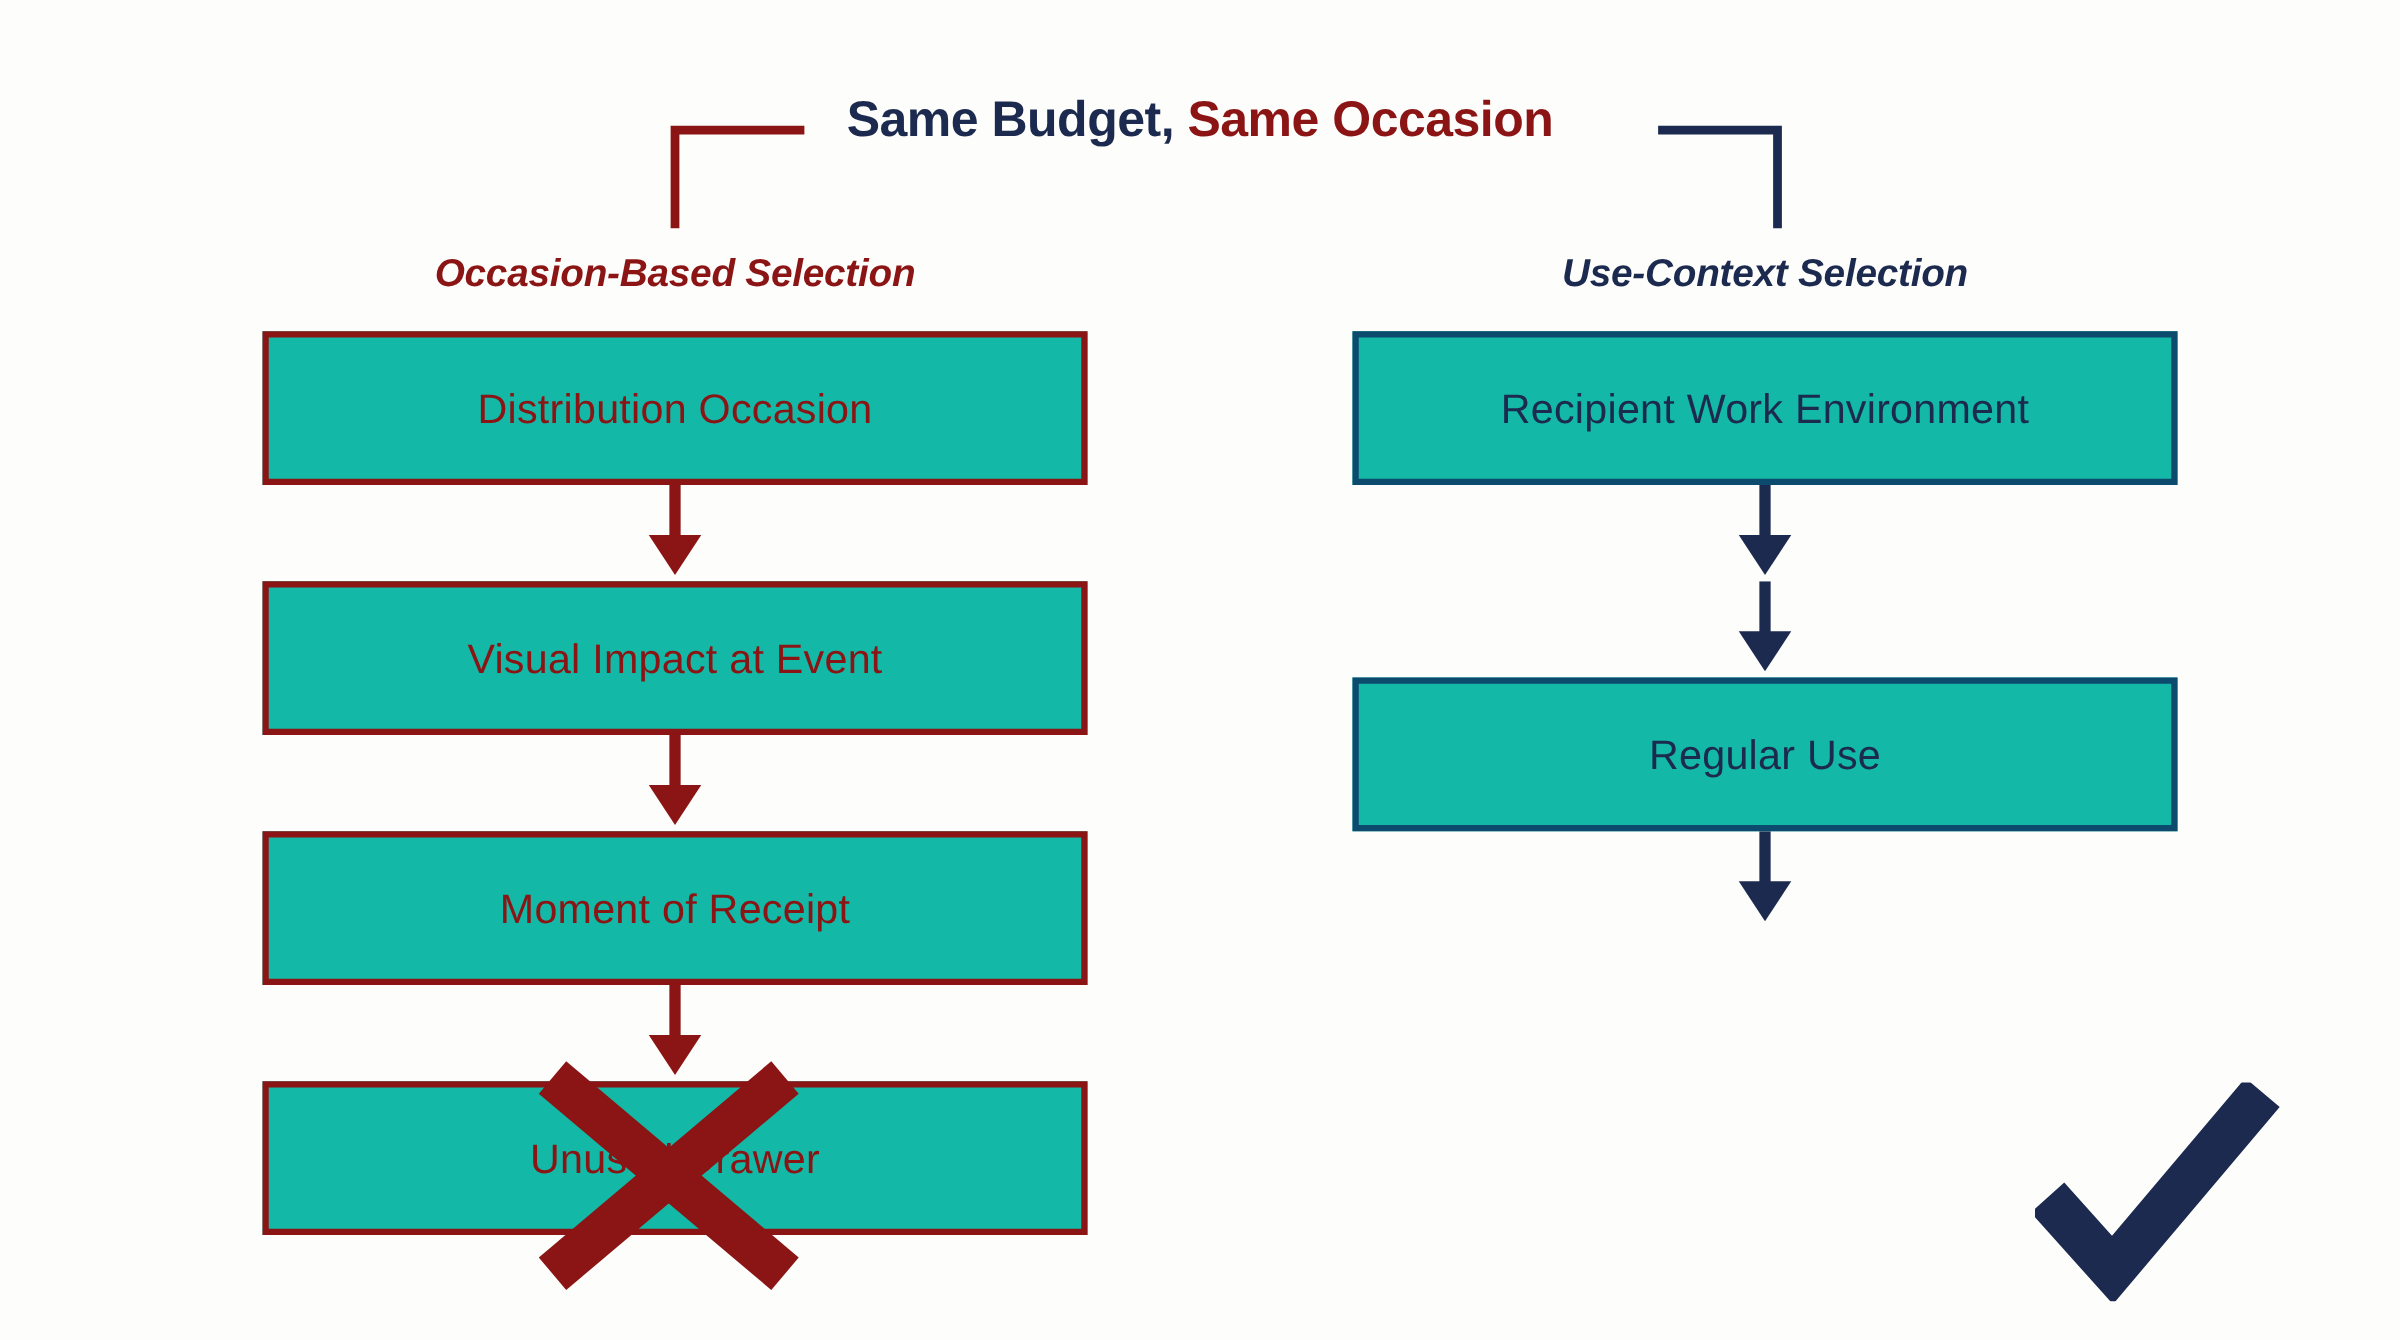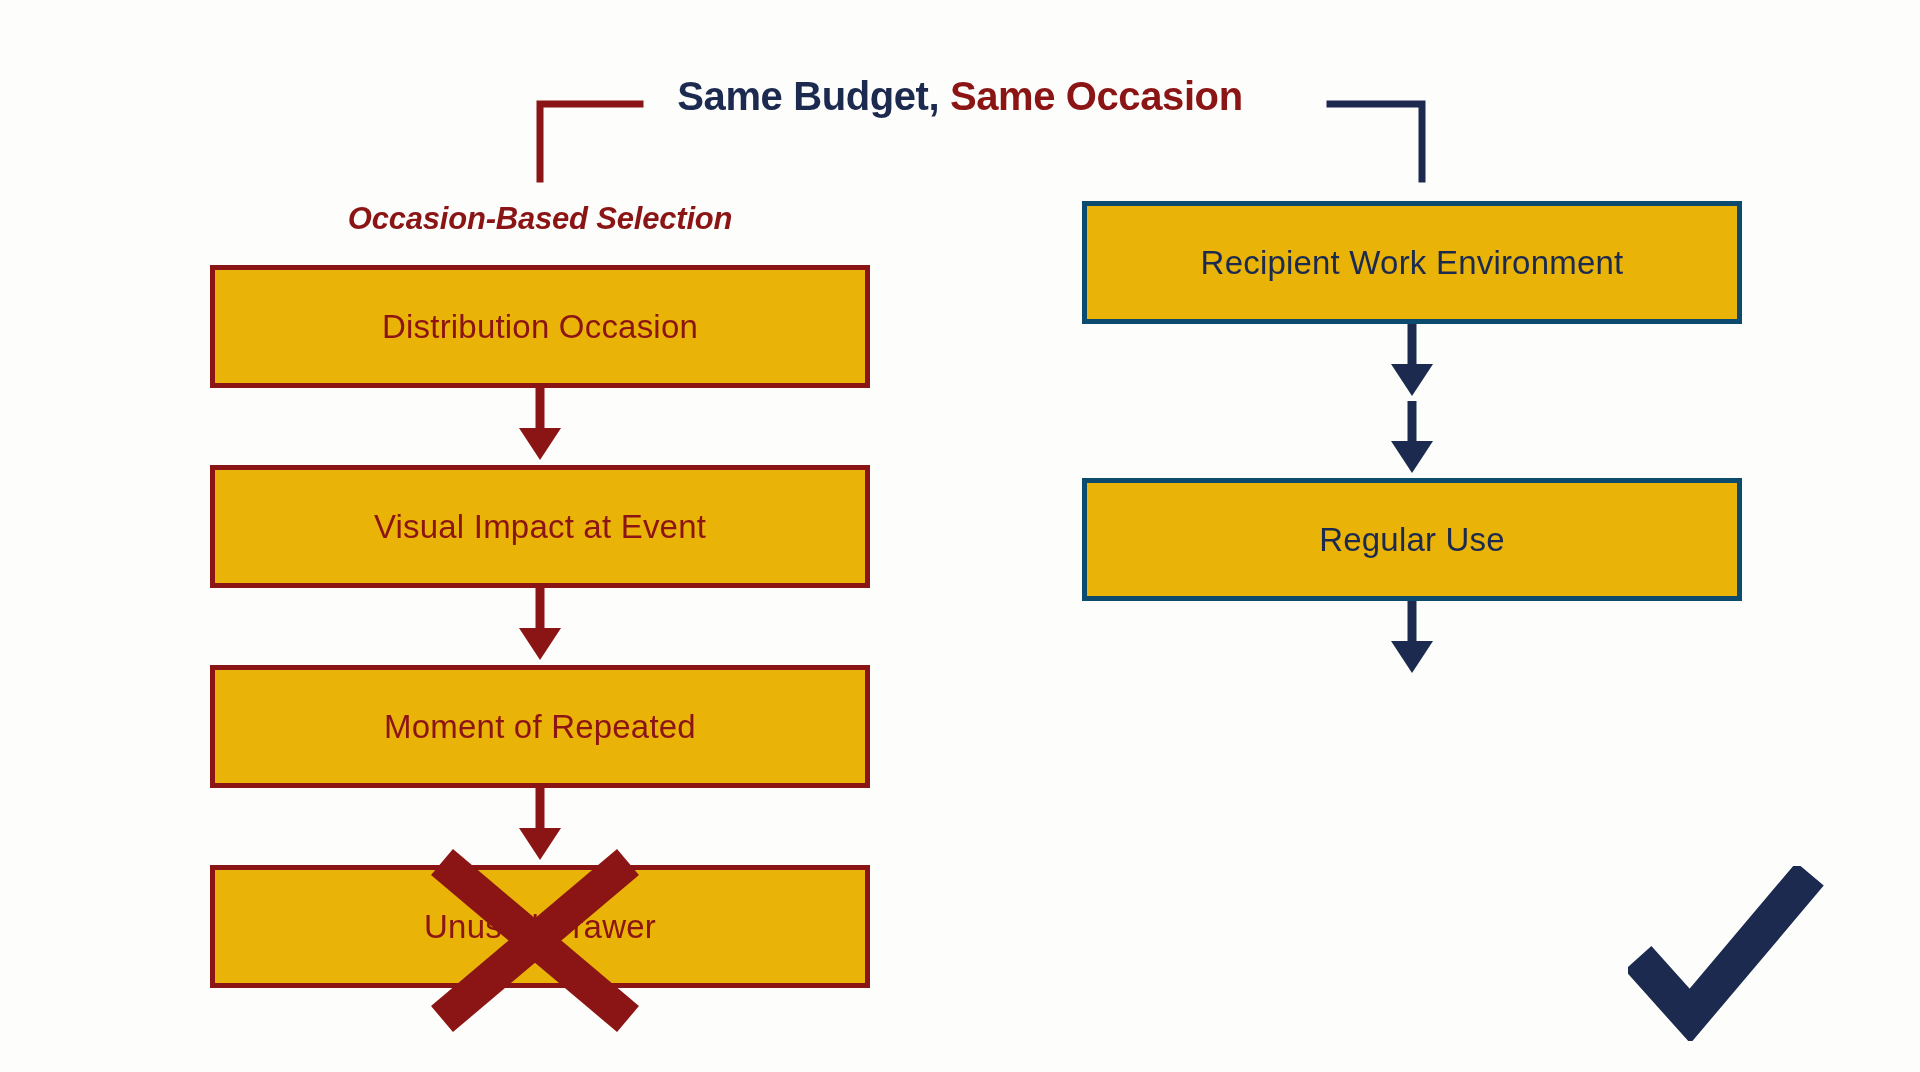--- a/index.html
+++ b/index.html
@@ -67,21 +67,21 @@
     font-style: italic;
   }
   .column.left  .col-heading { color: #8b1414; }
   .column.right .col-heading { color: #1b2a4e; }
 
   .node {
     position: relative;
     width: 660px;
     height: 123px;
     box-sizing: border-box;
-    background: #eab308;
+    background: #14b8a6;
     display: flex;
     align-items: center;
     justify-content: center;
     font-size: 33px;
     letter-spacing: 0.2px;
   }
   .column.left .node {
     border: 5px solid #8b1414;
     color: #8b1414;
   }
@@ -150,36 +150,37 @@
     </div>
 
     <div class="connector">
       <svg width="660" height="77" viewBox="0 0 660 77">
         <line x1="330" y1="0" x2="330" y2="46" stroke="#8b1414" stroke-width="9"></line>
         <polygon points="309,40 351,40 330,72" fill="#8b1414"></polygon>
       </svg>
     </div>
 
     <div class="node">
-      <span>Moment of Repeated</span>
+      <span>Moment of Receipt</span>
     </div>
 
     <div class="connector">
       <svg width="660" height="77" viewBox="0 0 660 77">
         <line x1="330" y1="0" x2="330" y2="46" stroke="#8b1414" stroke-width="9"></line>
         <polygon points="309,40 351,40 330,72" fill="#8b1414"></polygon>
       </svg>
     </div>
 
     <div class="node">
       <span>Unused Drawer</span>
     </div>
   </div>
 
   <div class="column right">
+    <div class="col-heading">Use-Context Selection</div>
 
     <div class="node">
       <span>Recipient Work Environment</span>
     </div>
 
     <div class="connector">
       <svg width="660" height="77" viewBox="0 0 660 77">
         <line x1="330" y1="0" x2="330" y2="46" stroke="#1b2a4e" stroke-width="9"></line>
         <polygon points="309,40 351,40 330,72" fill="#1b2a4e"></polygon>
       </svg>

